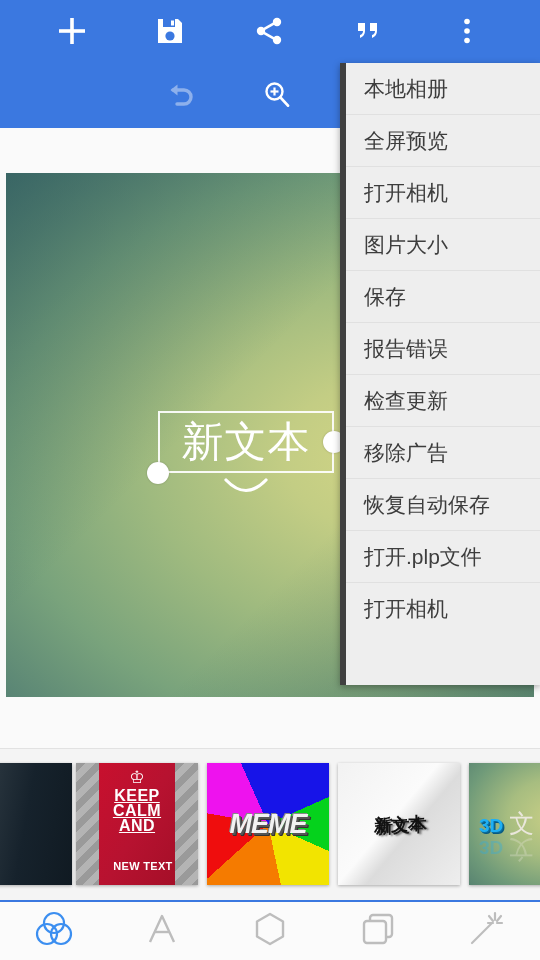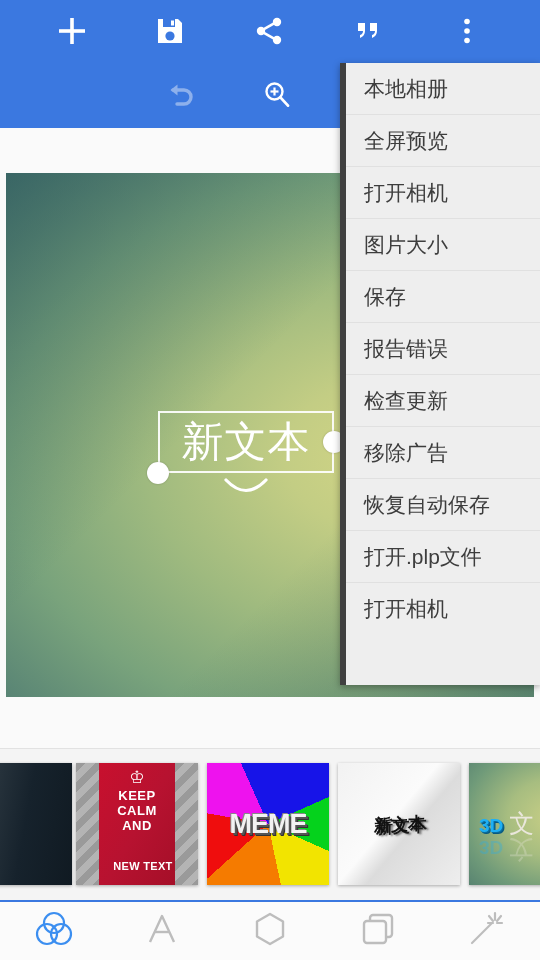--- a/index.html
+++ b/index.html
@@ -126,39 +126,39 @@
     position:relative; display:flex; align-items:center; justify-content:center;
   }
   .tb1 .banner {
     position:absolute; left:19%; top:0; width:62%; height:100%;
     background:linear-gradient(120deg,#c8102e 0%,#b71230 52%,#a50f28 100%);
     display:flex; flex-direction:column; align-items:center; justify-content:flex-start;
     padding-top:6px;
   }
   .tb1 .crown { font-size:17px; color:#fff; line-height:1; margin-bottom:2px; }
   .tb1 .kc {
-    color:#fff; font-weight:bold; font-size:13px; line-height:15px;
-    text-align:center; letter-spacing:.5px;
+    color:#fff; font-weight:bold; font-size:16px; line-height:15px;
+    text-align:center; letter-spacing:.5px;text-decoration:underline;
   }
   .tb1 .nt {
     color:#fff; font-weight:bold; font-size:11px; letter-spacing:.3px;
     position:absolute; bottom:13px; left:0; width:100%; text-align:center;padding-left:12px;
   }
   
   .tb2 {
     width:100%; height:100%; position:relative;
     background:conic-gradient(from 18deg at 50% 50%,
       #1714e8 0deg 48deg,
       #05d21c 48deg 96deg,
       #f2e400 96deg 150deg,
       #f57b00 150deg 210deg,
       #ef0d0d 210deg 262deg,
       #ee12ee 262deg 318deg,
       #1714e8 318deg 360deg);
-    display:flex; align-items:center; justify-content:center;
+    display:flex; align-items:center; justify-content:center;font-style:italic;
   }
   .tb2 .meme {
     font-size:27px; font-weight:bold; color:#f2f2f2;
     letter-spacing:-1px;
     text-shadow:2px 2px 0 #555, 3px 3px 0 #333, -1px -1px 0 #888;
   }
   
   .tb3 {
     width:100%; height:100%; position:relative;
     background:linear-gradient(130deg,#f2f2f2 0%,#fbfbfb 45%,#dcdcdc 58%,#eeeeee 100%);

